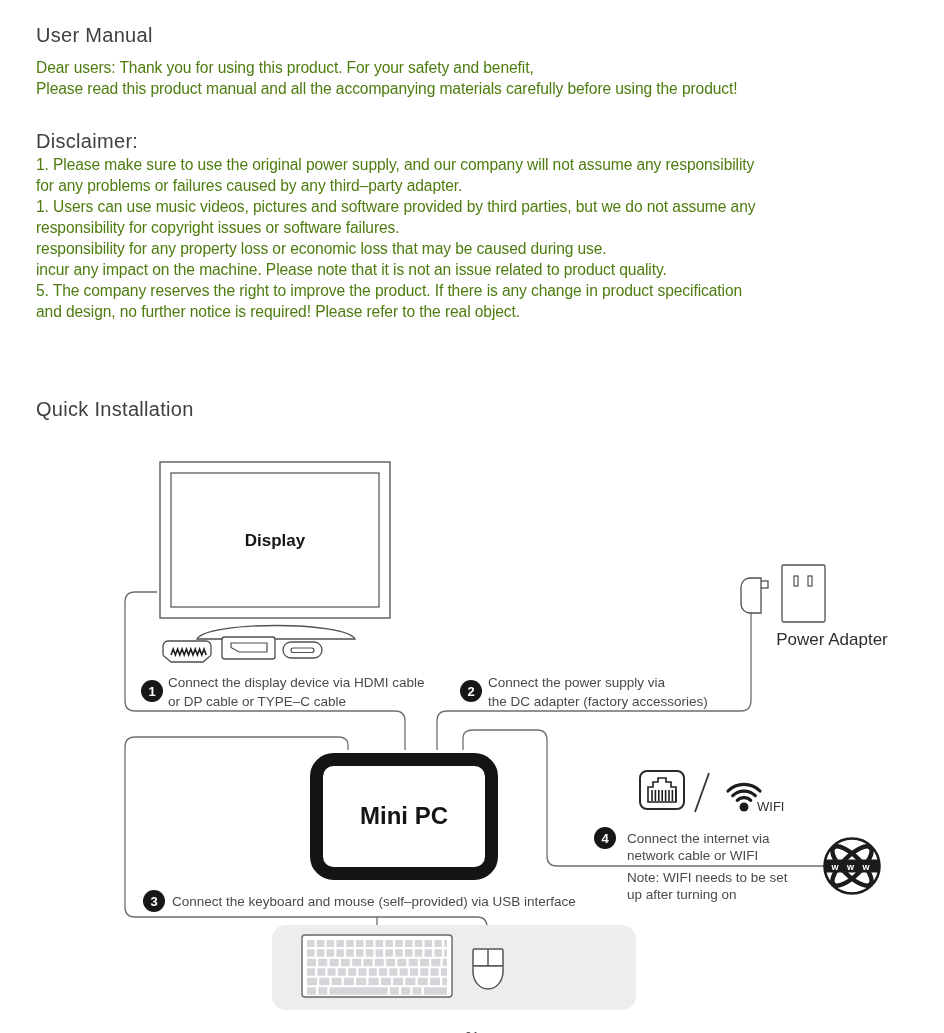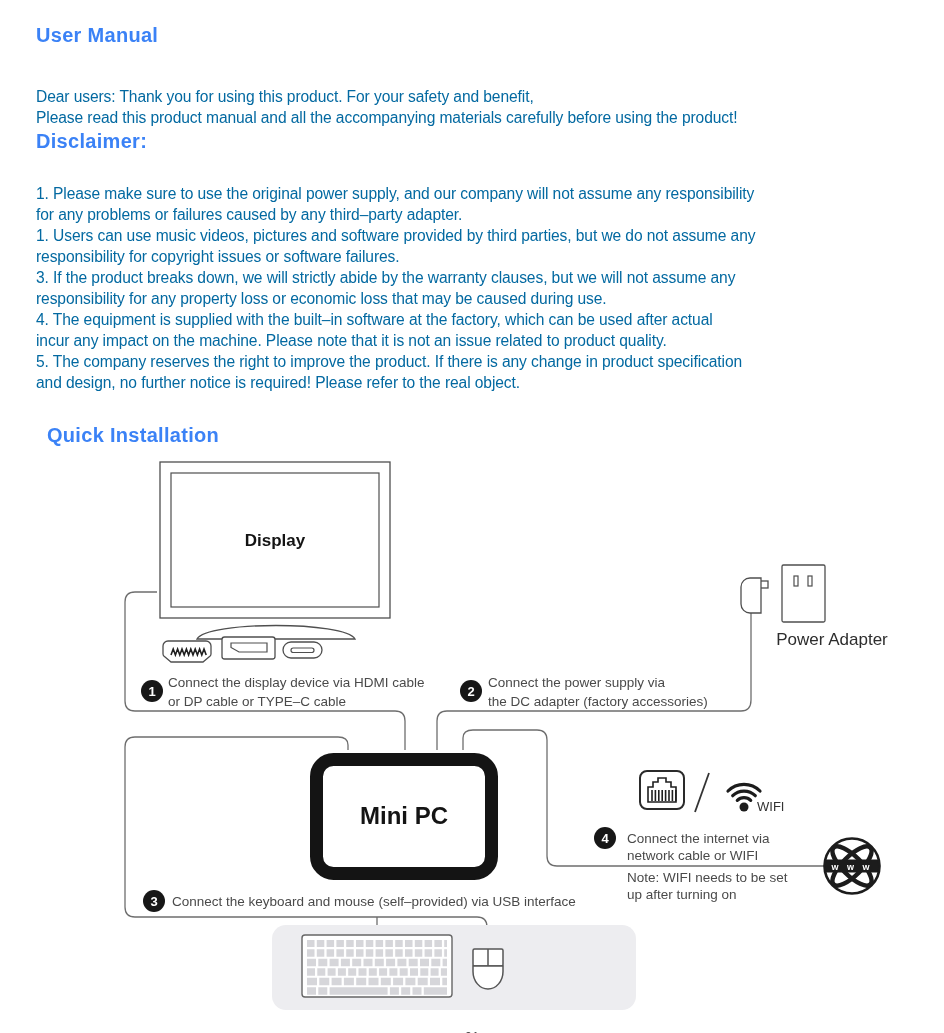--- a/index.html
+++ b/index.html
@@ -1,21 +1,21 @@
 <!DOCTYPE html>
 <html><head>
 <meta charset="utf-8">
 <style>
   html,body { margin:0; padding:0; background:#fff; }
   .page {
     position:relative; width:944px; height:1033px; overflow:hidden;
     background:#ffffff; font-family:"Liberation Sans", sans-serif; color:#2c2c2c;
   }
-  .h1 { position:absolute; left:36px; font-size:20px; font-weight:bold; color:#3b82f6; letter-spacing:0.3px;text-align:right; }
-  .bodyblock { position:absolute; left:36px; width:880px; font-size:15.6px; line-height:21px; color:#0369a1; letter-spacing:-0.1px;margin-top:29px; }
+  .h1 { position:absolute; left:36px; font-size:20px; font-weight:normal; color:#404040; letter-spacing:0.3px;text-align:right; }
+  .bodyblock { position:absolute; left:36px; width:880px; font-size:15.6px; line-height:21px; color:#4d7c0f; letter-spacing:-0.1px; }
   .bodyblock .line { height:21px; white-space:nowrap; }
   .diagram { position:absolute; left:0; top:0; width:944px; height:1033px; }
   svg text { font-family:"Liberation Sans", sans-serif; }
   .step-text { font-size:13.5px; fill:#4a4a4a; }
   .badge { fill:#171717; }
   .badge-num { font-size:13px; font-weight:bold; fill:#ffffff; text-anchor:middle; }
   .device-label { font-weight:bold; fill:#141414; }
   .cable { fill:none; stroke:#6e6e6e; stroke-width:1.3; }
   .outline { fill:#ffffff; stroke:#4f4f4f; stroke-width:1.3; }
   .thin { fill:none; stroke:#4f4f4f; stroke-width:1.2; }
@@ -35,29 +35,27 @@
     <div class="line">Please read this product manual and all the accompanying materials carefully before using the product!</div>
   </div>
 
   <div class="h1" style="top:130px;">Disclaimer:</div>
 
   <div class="bodyblock" style="top:154px;">
     <div class="line">1. Please make sure to use the original power supply, and our company will not assume any responsibility</div>
     <div class="line">for any problems or failures caused by any third–party adapter.</div>
     <div class="line">1. Users can use music videos, pictures and software provided by third parties, but we do not assume any</div>
     <div class="line">responsibility for copyright issues or software failures.</div>
-    <div class="line">3. If the product breaks down, we will strictly abide by the warranty clauses, but we will not assume any</div>
     <div class="line">responsibility for any property loss or economic loss that may be caused during use.</div>
-    <div class="line">4. The equipment is supplied with the built–in software at the factory, which can be used after actual</div>
     <div class="line">incur any impact on the machine. Please note that it is not an issue related to product quality.</div>
     <div class="line">5. The company reserves the right to improve the product. If there is any change in product specification</div>
     <div class="line">and design, no further notice is required! Please refer to the real object.</div>
   </div>
 
-  <div class="h1" style="top:424px;margin-left:11px;">Quick Installation</div>
+  <div class="h1" style="top:398px;">Quick Installation</div>
 
   <svg class="diagram" viewBox="0 0 944 1033">
     <defs>
       <clipPath id="globeClip">
           <circle cx="852" cy="866" r="27.5"></circle>
         </clipPath>
     </defs>
 
     <path class="cable" d="M157,592 H135 Q125,592 125,602 V701 Q125,711 135,711 H395 Q405,711 405,721 V750"></path>
     <path class="cable" d="M751,613 V700 Q751,711 741,711 H447 Q437,711 437,721 V750"></path>

